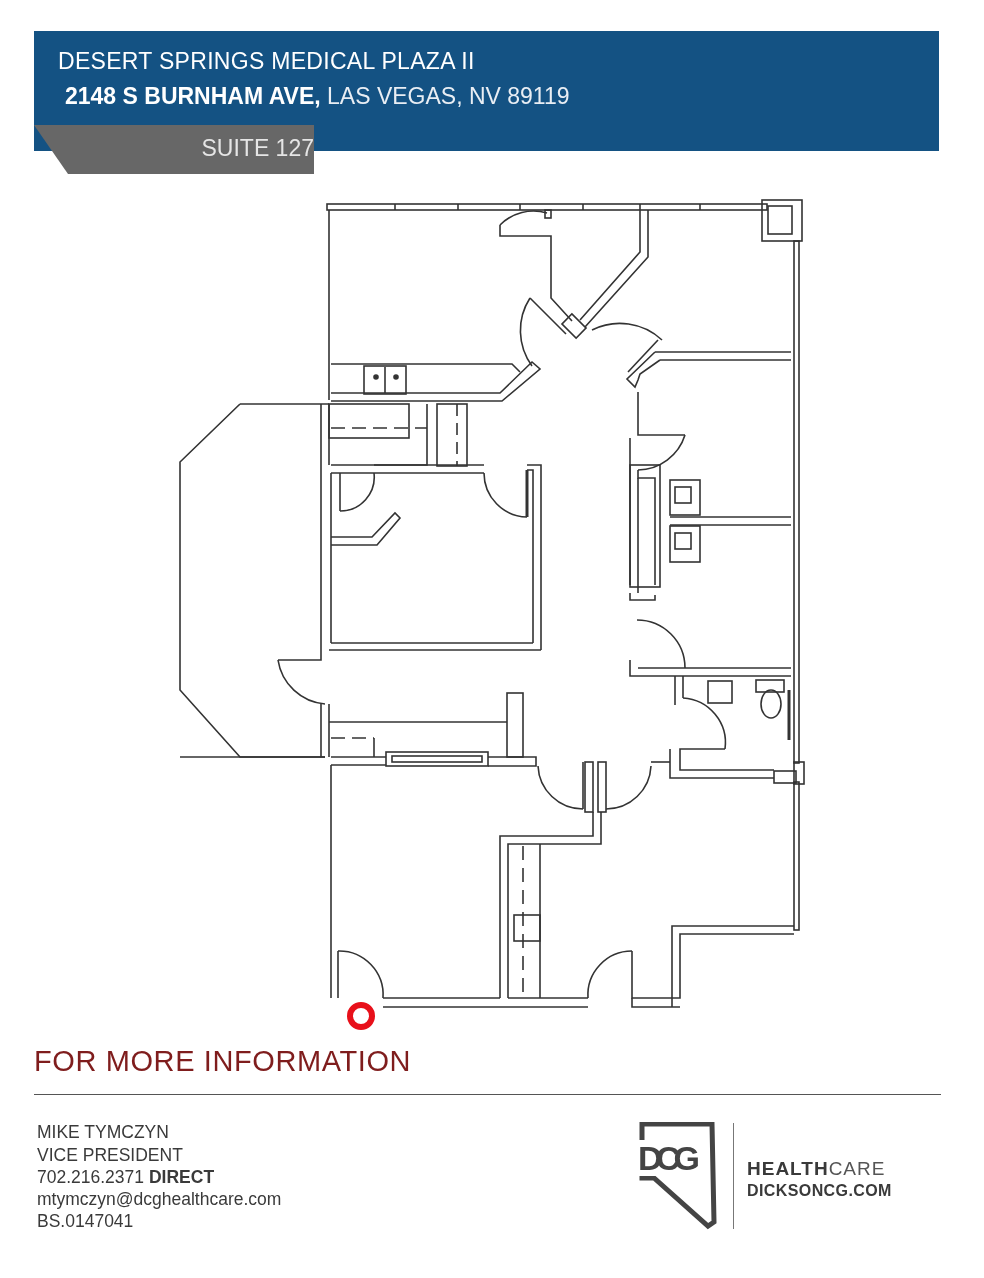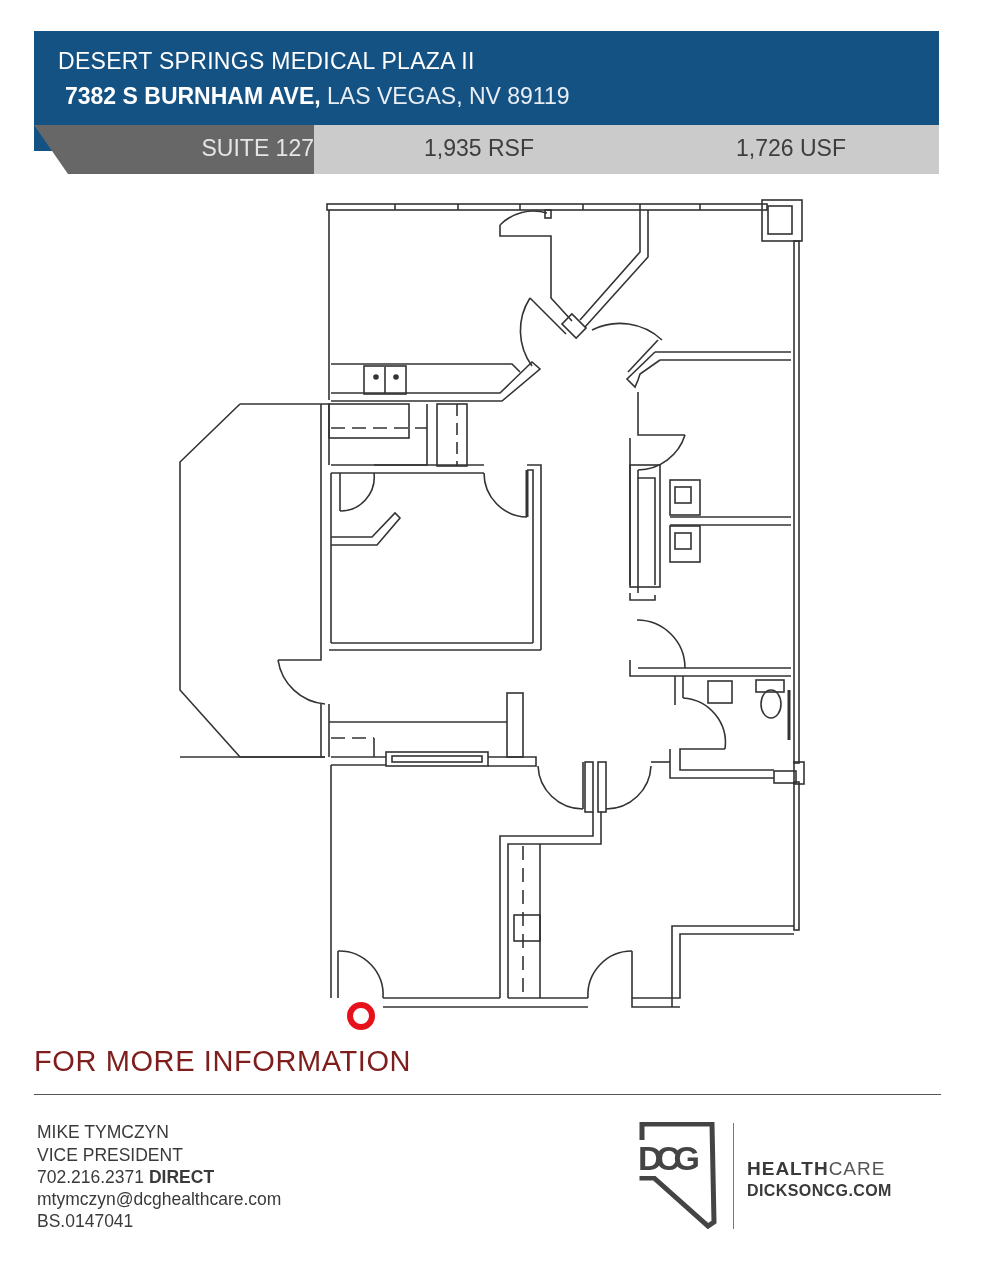--- a/index.html
+++ b/index.html
@@ -31,33 +31,29 @@
   .hc b{font-weight:700;}
   .hc span{font-weight:400;color:#555;}
   .site{position:absolute;left:747px;top:1182px;font-size:16px;font-weight:700;letter-spacing:.4px;color:#3a3a3a;}
 </style>
 </head>
 <body>
 
 <div class="hdr">
   <div class="t1">DESERT SPRINGS MEDICAL PLAZA II</div>
   <div class="t2">
-    <b>7382 S BURNHAM AVE,</b>
+    <b>2148 S BURNHAM AVE,</b>
     <span class="l">LAS VEGAS, NV 89119</span>
   </div>
 </div>
 
 <div class="bar">
   <div class="suite">
       <span>SUITE 127</span>
     </div>
-  <div class="gray">
-    <span class="rsf">1,935 RSF</span>
-    <span class="usf">1,726 USF</span>
-  </div>
 </div>
 
 <svg class="plan" width="984" height="1040" viewBox="0 0 984 1040">
   <g fill="none" stroke="#333" stroke-width="1.6" stroke-linejoin="miter">
 
     <rect x="327" y="204" width="440" height="6"></rect>
     <line x1="395" y1="204" x2="395" y2="210"></line>
       <line x1="458" y1="204" x2="458" y2="210"></line>
     <line x1="520" y1="204" x2="520" y2="210"></line>
       <line x1="583" y1="204" x2="583" y2="210"></line>

